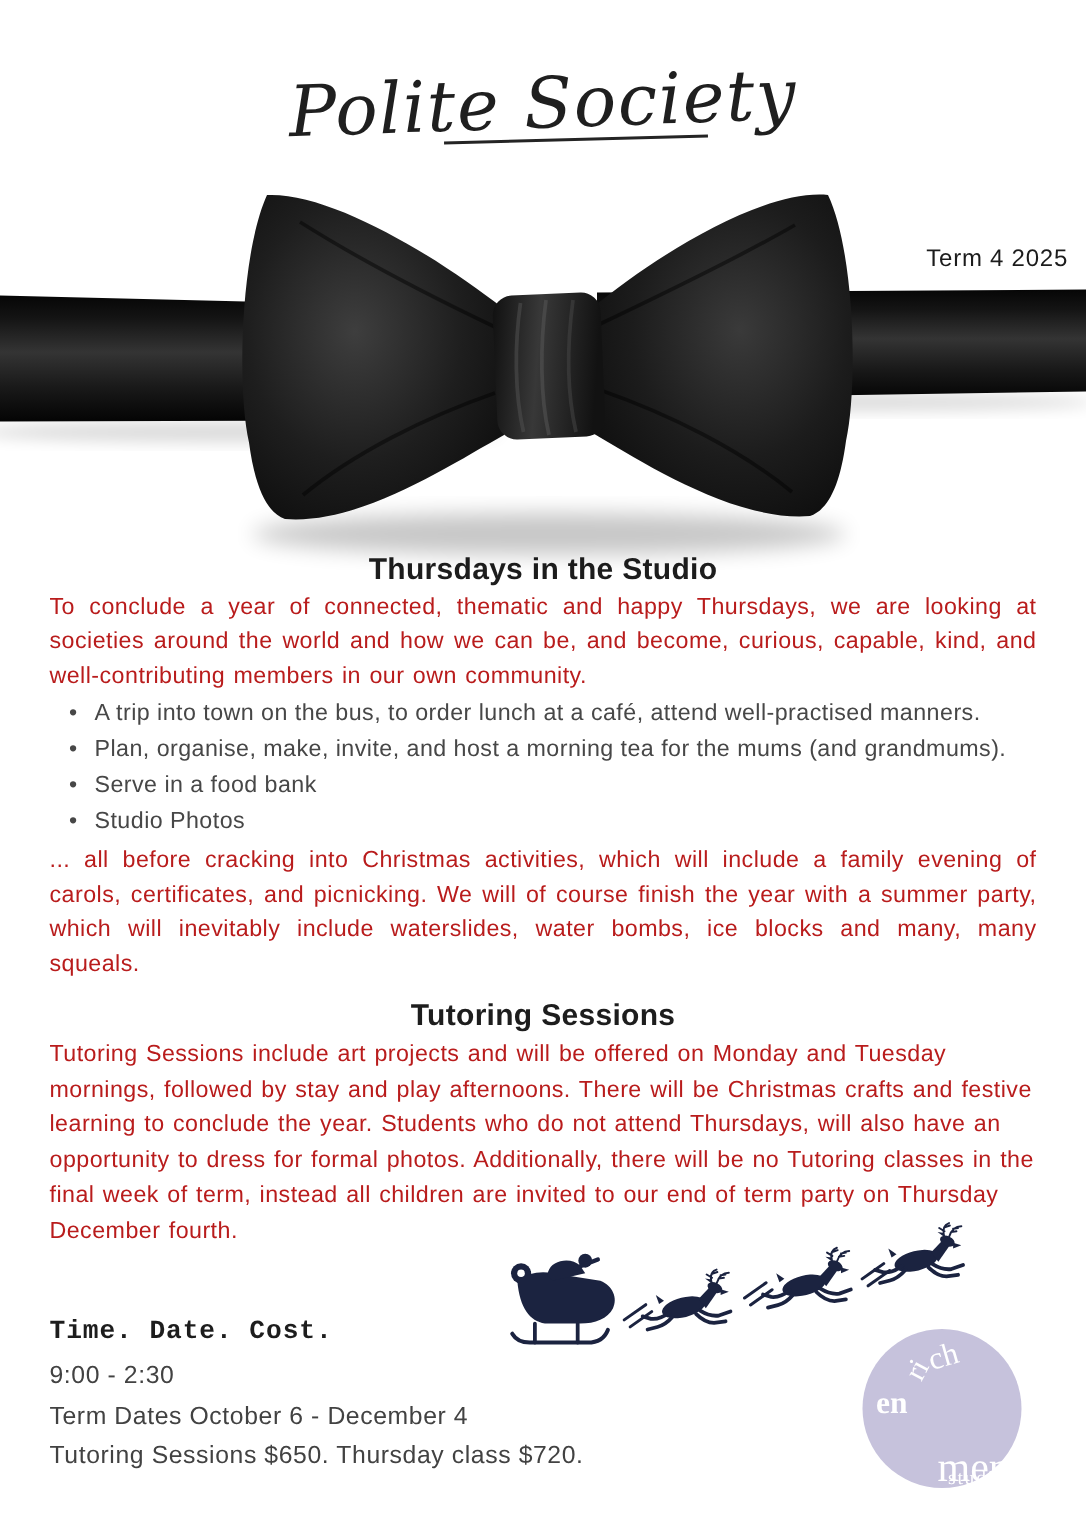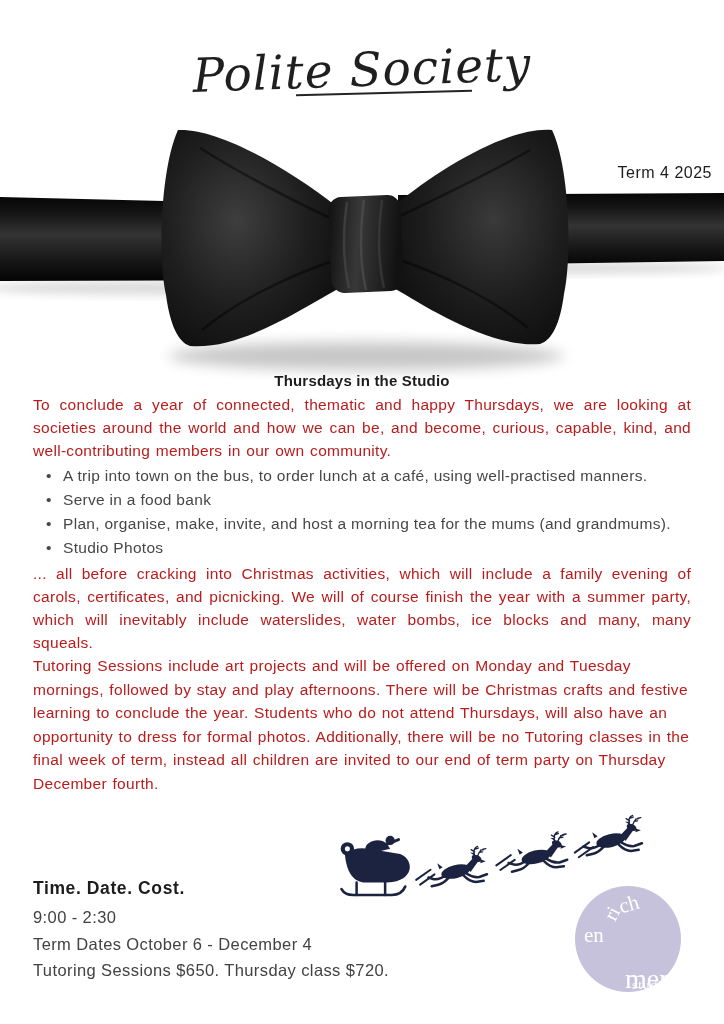--- a/index.html
+++ b/index.html
@@ -45,21 +45,21 @@
     font-size: 16px;
     letter-spacing: 0.5px;
     color: #1c1c1c;
     z-index: 4;
   }
   .bowtie-svg { position: absolute; top: 110px; left: 0; z-index: 1; }
 
   
   .content { padding: 0 33px; }
   .content h2 {
-    font-size: 15px;
+    font-size: 20px;
     line-height: 19px;
     font-weight: bold;
     text-align: center;
     color: #1d1d1d;
     letter-spacing: 0.2px;
     margin: 3px 0;
   }
   .content p {
     font-size: 15.5px;
     line-height: 23px;
@@ -92,40 +92,41 @@
     left: 33px; top: 876px;
     z-index: 2;
   }
   .details-heading {
     font-size: 17.5px;
     font-weight: bold;
     color: #1d1d1d;
     letter-spacing: 0.6px;
     line-height: 25px;
     margin-bottom: 3px;
+    font-family: Liberation Mono, monospace;
   }
   .details-line {
     font-size: 16.5px;
     color: #424242;
     letter-spacing: 0.4px;
     line-height: 26.5px;
   }
   .santa-svg { position: absolute; left: 338px; top: 808px; z-index: 1; }
 
   .logo-circle {
     position: absolute;
     left: 575px; top: 886px;
     width: 106px; height: 106px;
     border-radius: 50%;
     z-index: 3;
     font-family: "Liberation Serif", "DejaVu Serif", serif;
     color: #ffffff;
   }
   .logo-circle span { position: absolute; white-space: nowrap; }
-  .logo-en   { left: 9px;  top: 37px; font-size: 21px; }
+  .logo-en   { left: 9px;  top: 37px; font-size: 21px; font-weight: bold; }
   .logo-ri   { left: 31px; top: 16px; font-size: 20px; transform: rotate(-62deg); }
   .logo-ch   { left: 44px; top: 6px;  font-size: 21px; transform: rotate(-16deg); }
   .logo-ment { left: 50px; top: 37px; font-size: 28px; margin-top: 40px; }
   .logo-studio { left: 57px; top: 63px; font-size: 13px; letter-spacing: 1.2px; margin-top: 28px; }
 </style>
 </head>
 <body>
 
 <div class="page">
 
@@ -187,29 +188,30 @@
       <path d="M382,90 C378,120 378,152 384,178" stroke="#484848" stroke-width="2.5" fill="none" opacity="0.5"></path>
     </svg>
   </header>
 
   <main class="content">
 
     <section>
       <h2>Thursdays in the Studio</h2>
       <p class="just">To conclude a year of connected, thematic and happy Thursdays, we are looking at societies around the world and how we can be, and become, curious, capable, kind, and well-contributing members in our own community.</p>
       <ul class="activities">
-        <li>A trip into town on the bus, to order lunch at a café, using well-practised manners.</li>
+        <li>A trip into town on the bus, to order lunch at a café, attend well-practised manners.</li>
+        <li>Plan, organise, make, invite, and host a morning tea for the mums (and grandmums).</li>
         <li>Serve in a food bank</li>
-        <li>Plan, organise, make, invite, and host a morning tea for the mums (and grandmums).</li>
         <li>Studio Photos</li>
       </ul>
       <p class="just">... all before cracking into Christmas activities, which will include a family evening of carols, certificates, and picnicking. We will of course finish the year with a summer party, which will inevitably include waterslides, water bombs, ice blocks and many, many squeals.</p>
     </section>
 
     <section>
+      <h2 class="tutoring-heading">Tutoring Sessions</h2>
       <p class="tutoring-body">Tutoring Sessions include art projects and will be offered on Monday and Tuesday mornings, followed by stay and play afternoons. There will be Christmas crafts and festive learning to conclude the year. Students who do not attend Thursdays, will also have an opportunity to dress for formal photos. Additionally, there will be no Tutoring classes in the final week of term, instead all children are invited to our end of term party on Thursday December fourth.</p>
     </section>
 
   </main>
 
   <div class="details-block">
     <div class="details-heading">Time. Date. Cost.</div>
     <div class="details-line">9:00 - 2:30</div>
     <div class="details-line">Term Dates October 6 - December 4</div>
     <div class="details-line">Tutoring Sessions $650. Thursday class $720.</div>

